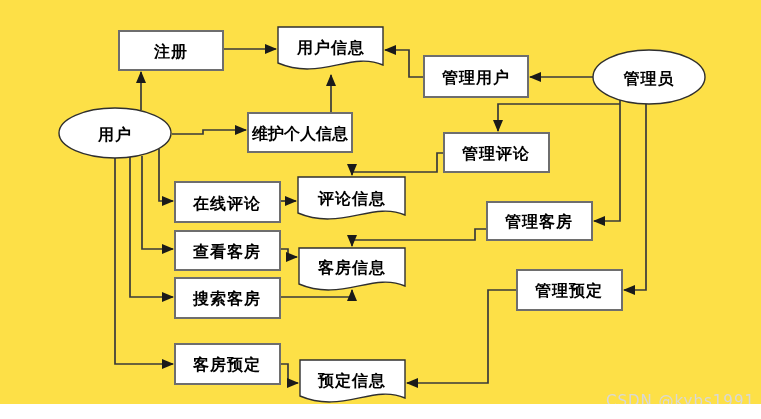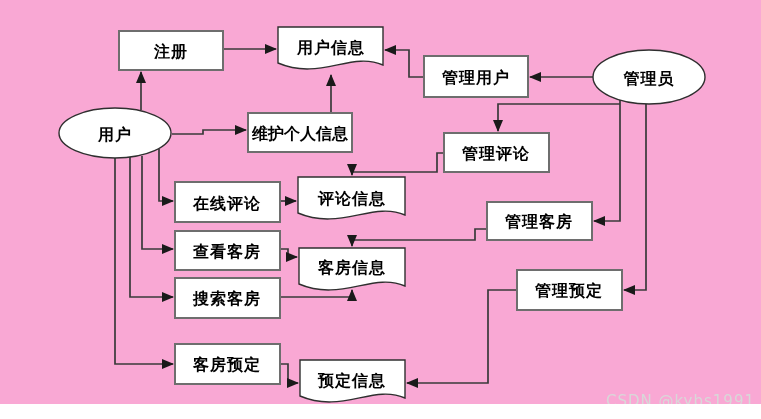--- a/index.html
+++ b/index.html
@@ -4,21 +4,21 @@
 <style>
   html, body {
     margin: 0;
     padding: 0;
     background: #ffffff;
   }
   #stage {
     position: relative;
     width: 761px;
     height: 404px;
-    background: #f9a8d4;
+    background: #fde047;
     font-family: "DejaVu Sans", "Liberation Sans", sans-serif;
     overflow: hidden;
   }
   svg { display: block; }
   .node-shape {
     fill: #ffffff;
     stroke: #6e6e6e;
     stroke-width: 2;
   }
   .doc-shape {

